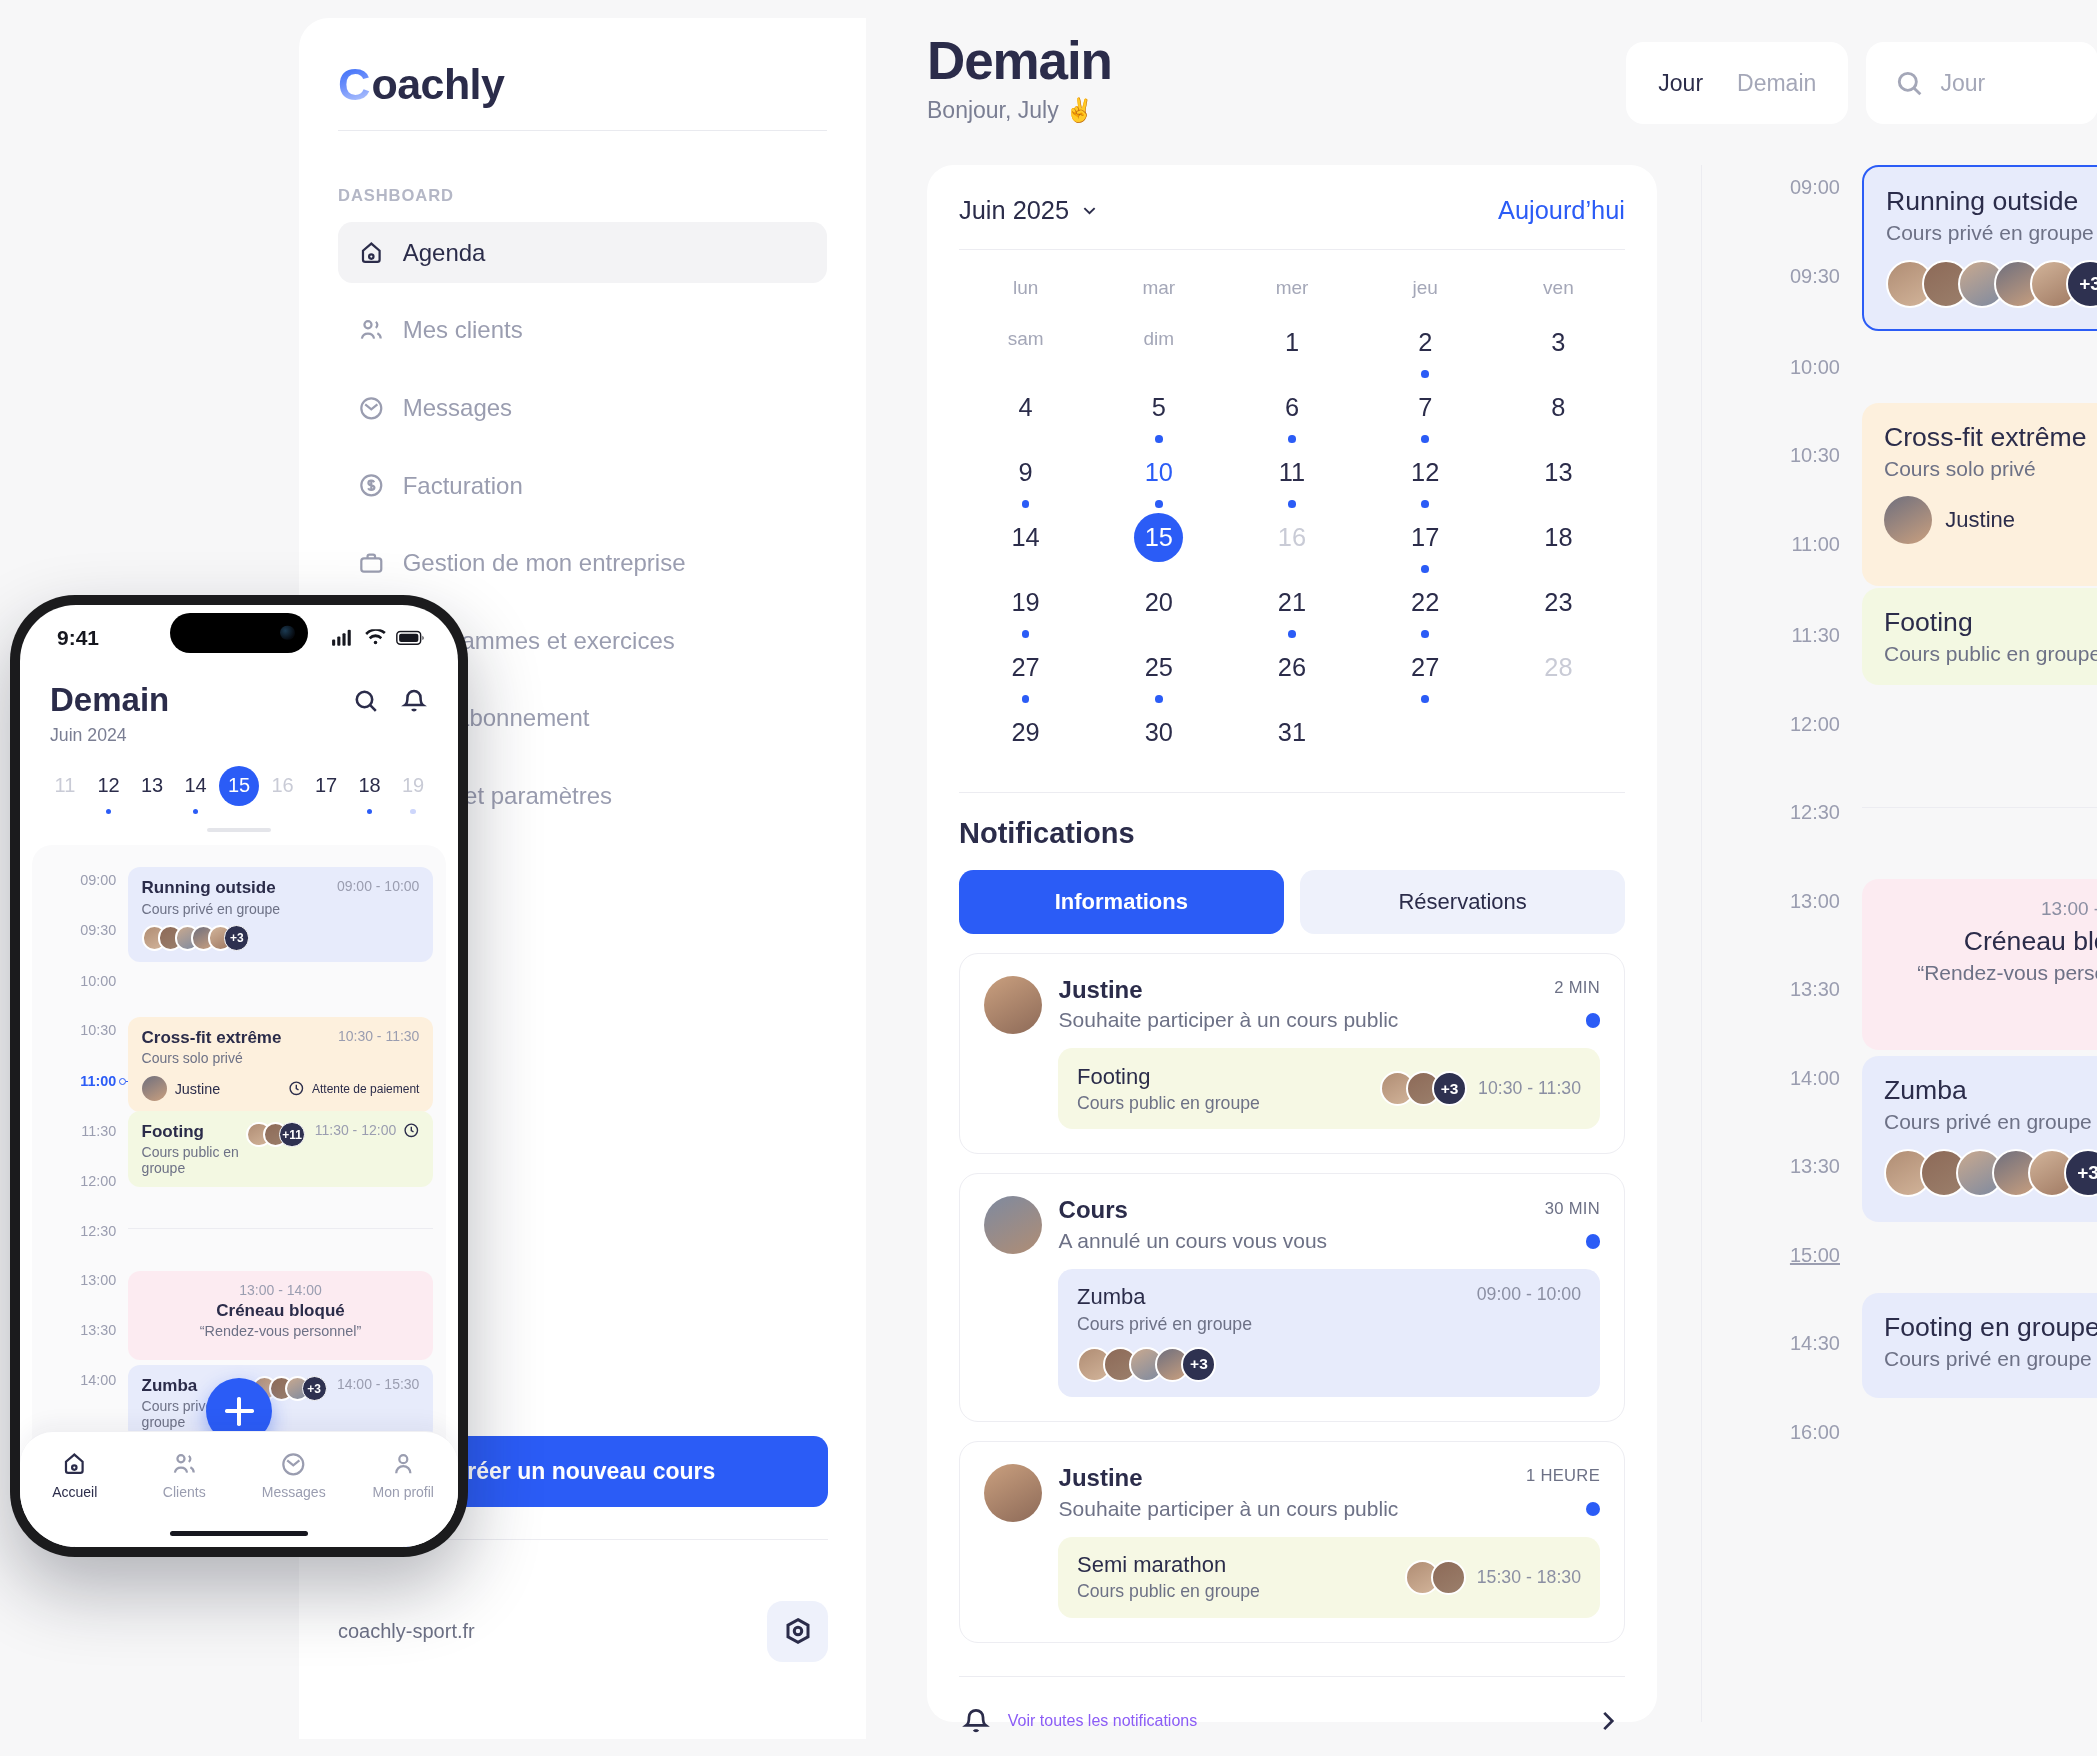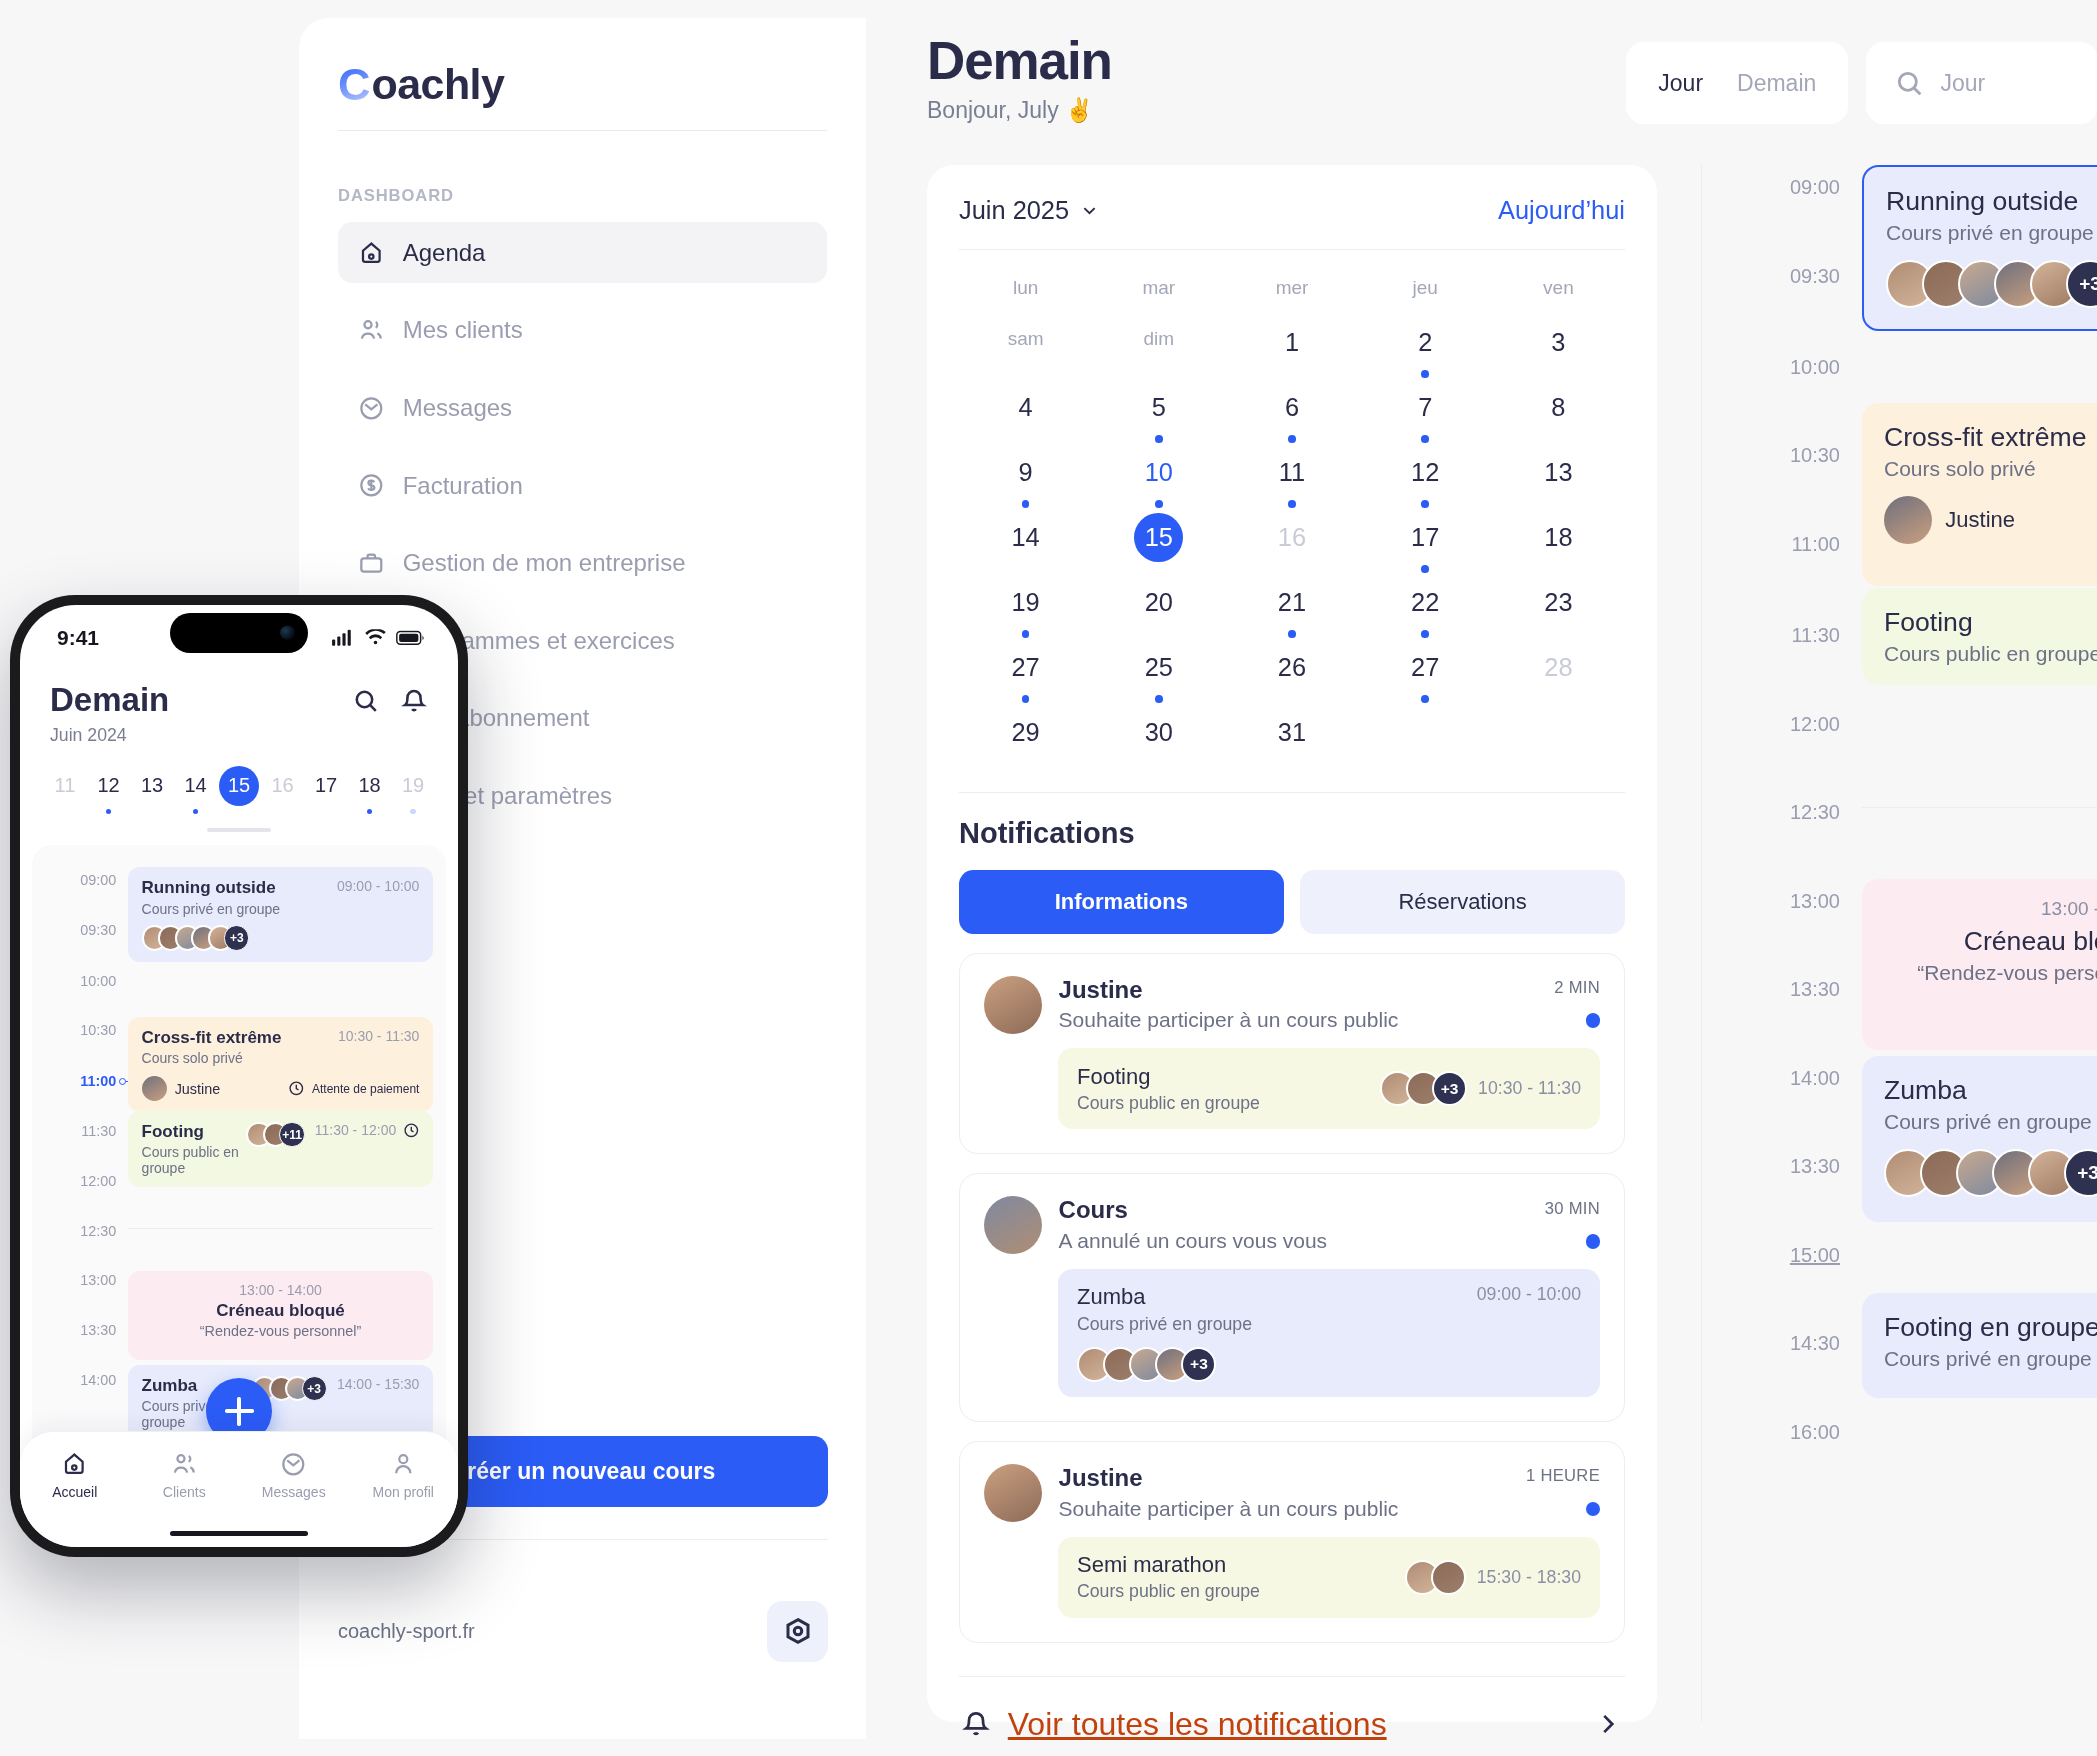--- a/index.html
+++ b/index.html
@@ -189,21 +189,21 @@
     font-size: 15.5px; font-weight: 600; flex: none; border: 2.2px solid #fff;
   }
   .av-sm { width: 35px; height: 35px; }
   .more-sm { width: 35px; height: 35px; }
 
   .notif-footer-rule { height: 1.1px; background: #ececf1; margin-top: 33px; }
   .notif-all {
     display: flex; align-items: center; gap: 16.6px; padding: 29px 2.2px;
   }
   .notif-all svg { width: 30px; height: 30px; stroke: #2b2c4a; fill: none; stroke-width: 2.2; flex:none;}
-  .notif-all-label { flex: 1; font-size: 32px; color: #c2410c; text-decoration: underline; }
+  .notif-all-label { flex: 1; font-size: 16px; color: #8b5cf6; }
   .chev-right { width: 21px; height: 21px; stroke: #6d7186; fill:none; stroke-width: 2.6; }
 
   
   .timeline {
     position: absolute; left: 835px; top: 165px; right: 0; height: 1557px;
     border-left: 1.1px solid #ececf1;
   }
   .tl-inner { position: relative; width: 100%; height: 100%; }
   .tl-time {
     position: absolute; left: 0; width: 138px; text-align: right;

